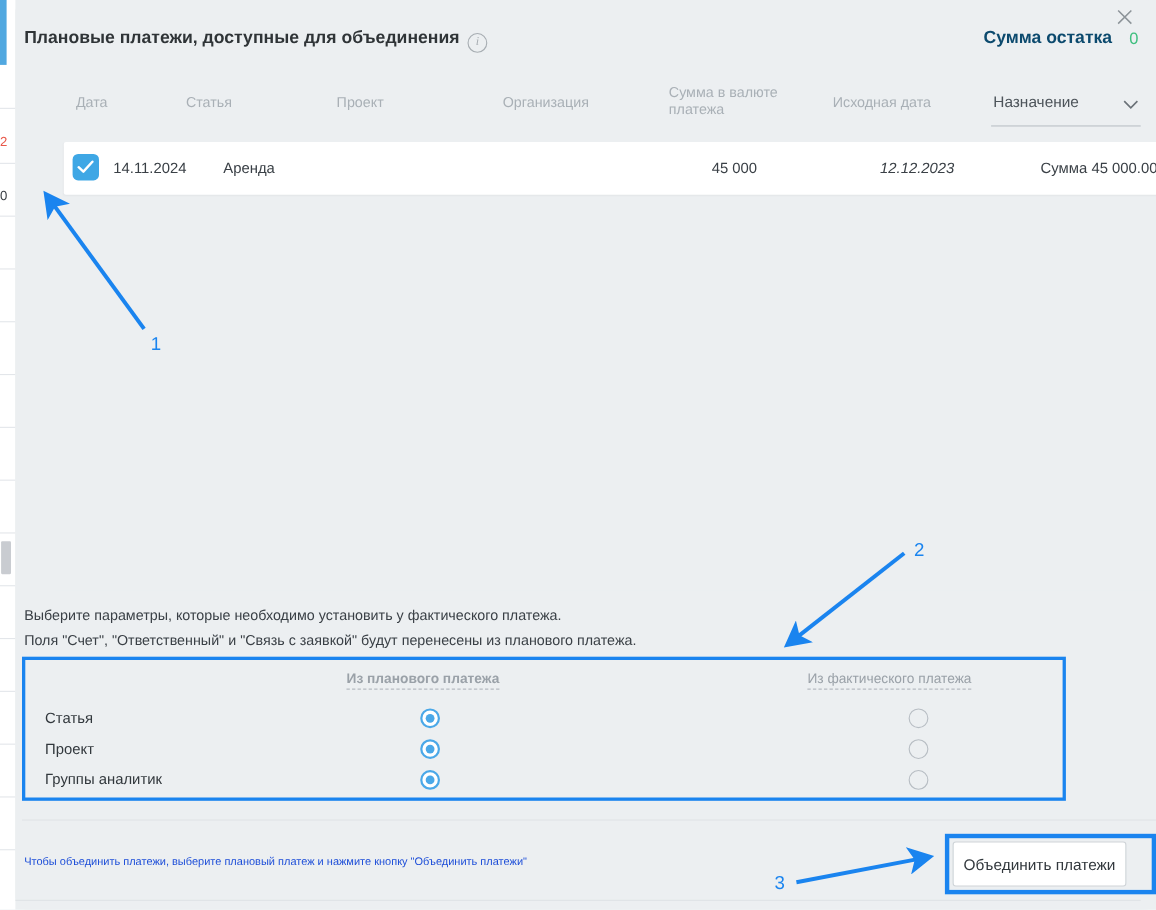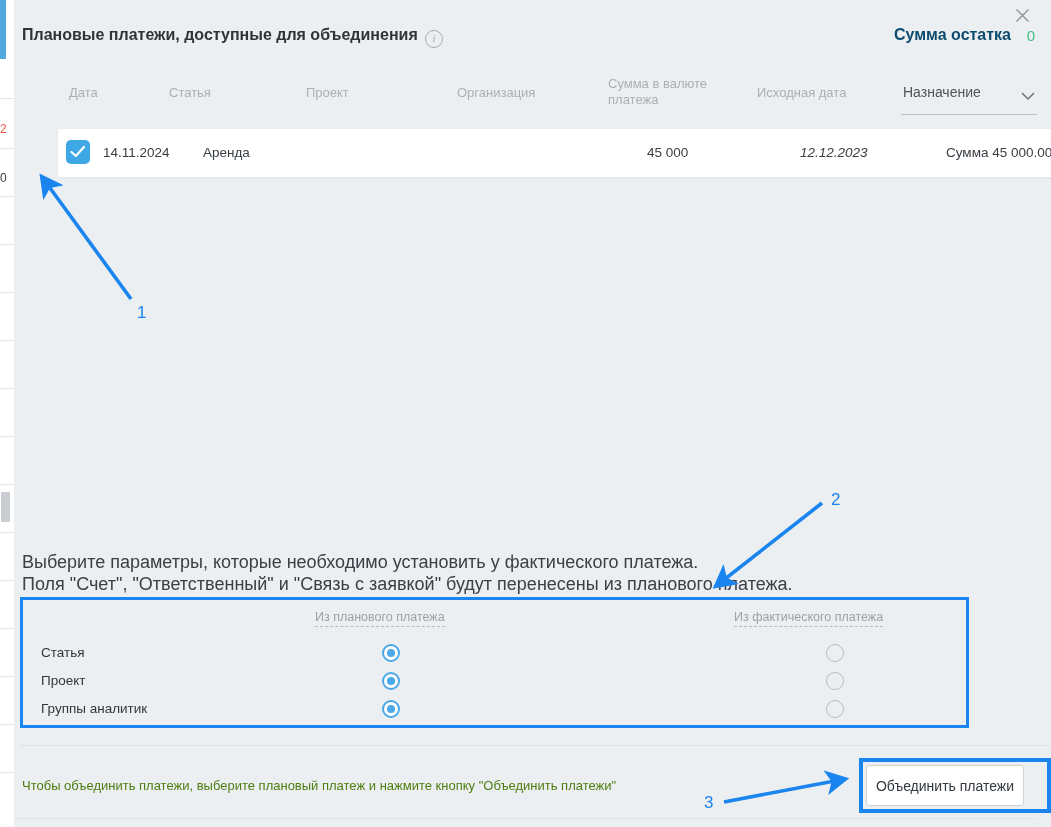--- a/index.html
+++ b/index.html
@@ -194,21 +194,21 @@
   }
   .row-check svg {
     position: absolute;
     left: 4px; top: 5px;
   }
 
   
   .instr {
     position: absolute;
     left: 8px;
-    font-size: 18px;
+    font-size: 13px;
     color: #3a4046;
     white-space: nowrap;
   }
   .instr.l1 { top: 552px; }
   .instr.l2 { top: 574px; }
 
   
   .params-box {
     position: absolute;
     left: 6px; top: 597px;
@@ -261,22 +261,22 @@
   .footer-sep {
     position: absolute;
     left: 6px; top: 745px;
     width: 1031px;
     height: 1px;
     background: #dfe3e6;
   }
   .footer-hint {
     position: absolute;
     left: 8px; top: 778px;
-    font-size: 13px;
-    color: #4d7c0f;
+    font-size: 10px;
+    color: #1d4ed8;
     white-space: nowrap;
   }
   .merge-highlight {
     position: absolute;
     left: 845px; top: 758px;
     width: 192px;
     height: 55px;
     border: 4px solid #1a84ef;
     box-sizing: border-box;
   }
@@ -397,21 +397,21 @@
         <div class="cell" style="left:742px;font-style:italic;">12.12.2023</div>
         <div class="cell" style="left:888px;">Сумма 45 000.00. ...</div>
       </div>
     </div>
 
     <div class="instr l1">Выберите параметры, которые необходимо установить у фактического платежа.</div>
     <div class="instr l2">Поля "Счет", "Ответственный" и "Связь с заявкой" будут перенесены из планового платежа.</div>
 
     <div class="params-box">
       <div id="params-heads">
-          <div class="params-col-head" style="left: 292px; top: 10px;">Из планового платежа</div>
+          <div class="params-col-head" style="left: 292px; top: 10px; font-weight: bold;">Из планового платежа</div>
           <div class="params-col-head" style="left: 711px; top: 10px;">Из фактического платежа</div>
         </div>
       <div id="params-rows">
           <div class="param-label" style="top: 45px;">Статья</div>
           <div class="radio on" style="left: 359px; top: 44px;"></div>
           <div class="radio off" style="left: 803px; top: 44px;"></div>
           <div class="param-label" style="top: 73px;">Проект</div>
           <div class="radio on" style="left: 359px; top: 72px;"></div>
           <div class="radio off" style="left: 803px; top: 72px;"></div>
           <div class="param-label" style="top: 101px;">Группы аналитик</div>

